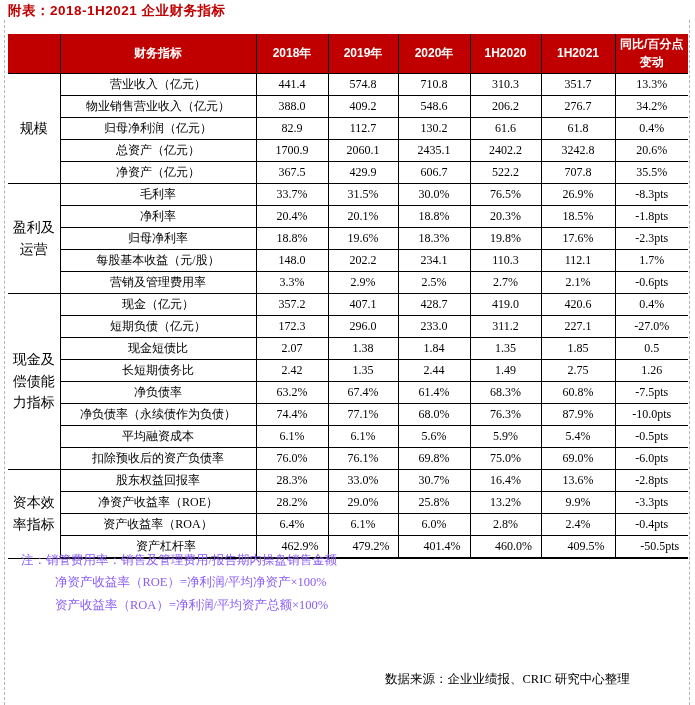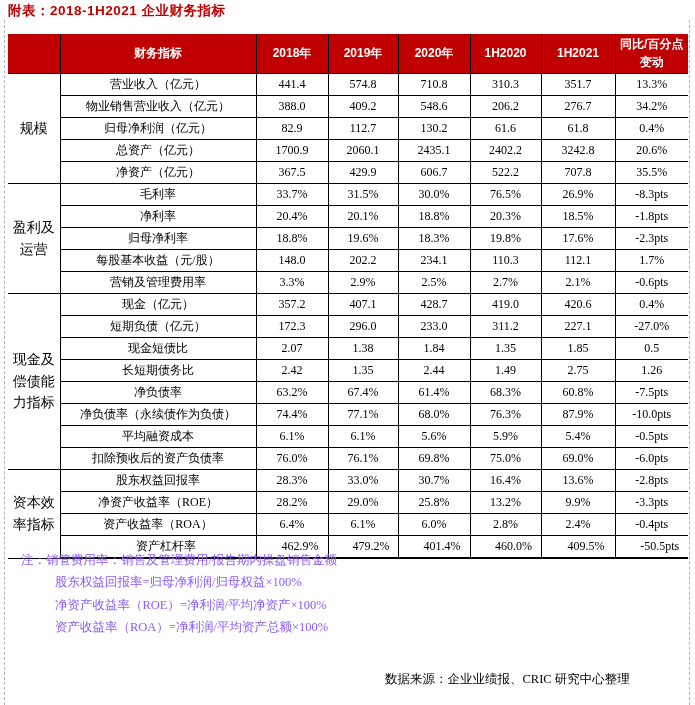--- a/index.html
+++ b/index.html
@@ -307,18 +307,17 @@
         <td>401.4%</td>
         <td>460.0%</td>
         <td>409.5%</td>
         <td class="change-cell">-50.5pts</td>
       </tr>
     </tbody>
 </table>
 
 <div class="notes">
     <div class="note-line">注：销管费用率：销售及管理费用/报告期内操盘销售金额</div>
-    <div class="note-line indented">股东权益回报率=归母净利润/归母权益×100%</div>
     <div class="note-line indented">净资产收益率（ROE）=净利润/平均净资产×100%</div>
     <div class="note-line indented">资产收益率（ROA）=净利润/平均资产总额×100%</div>
   </div>
 
 <div class="source-line">数据来源：企业业绩报、CRIC 研究中心整理</div>
 
 </body></html>

